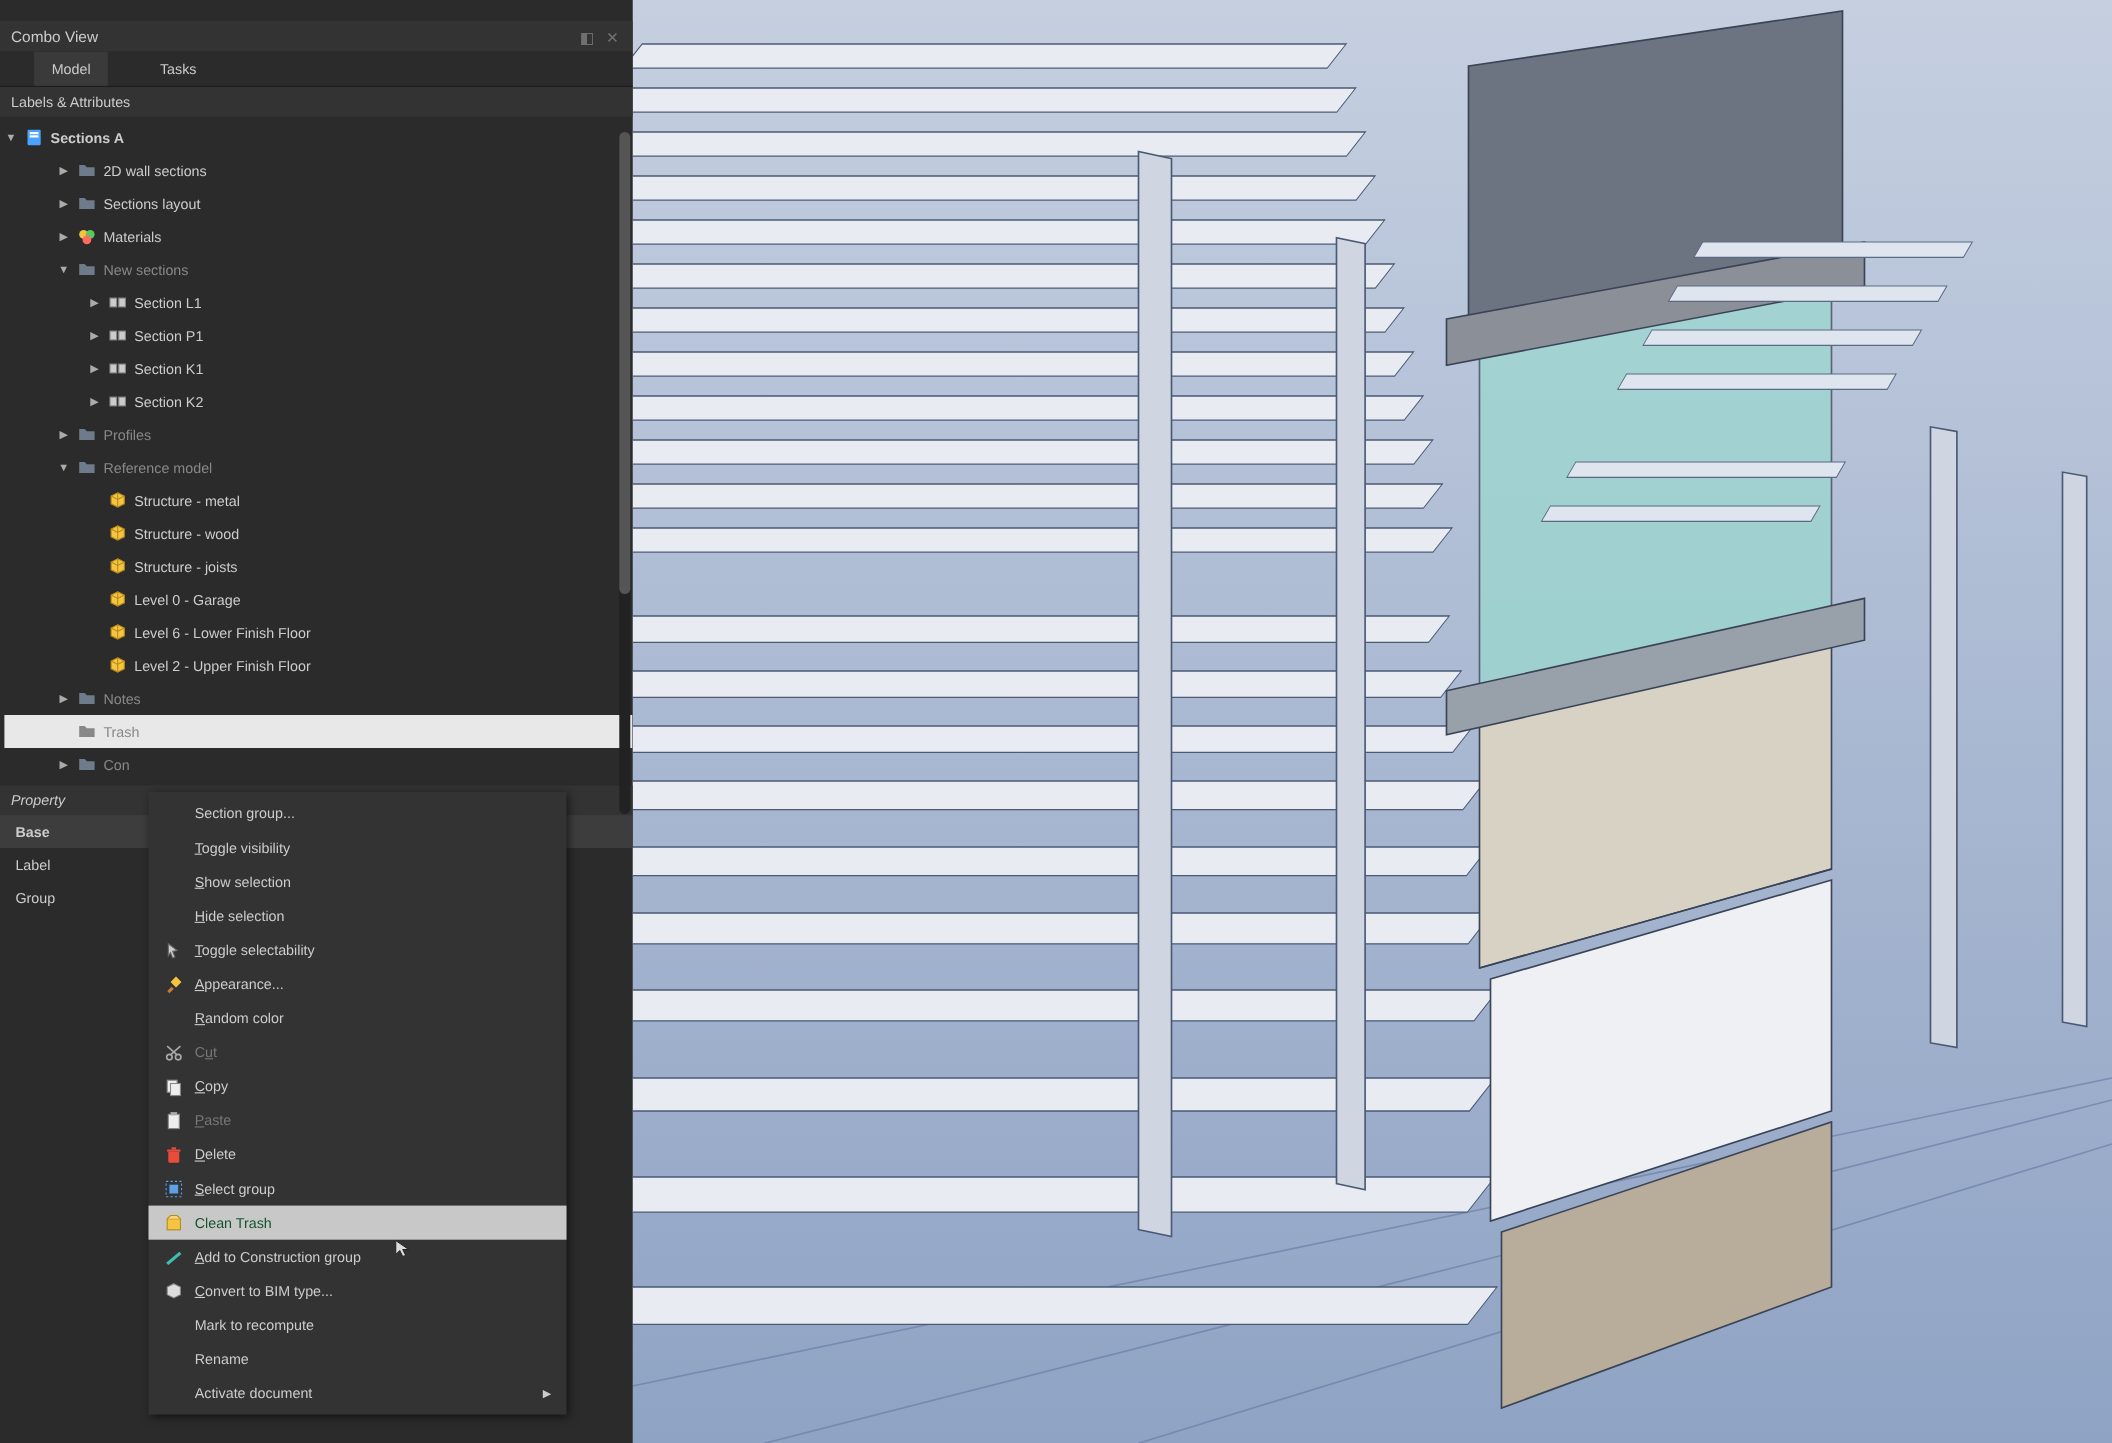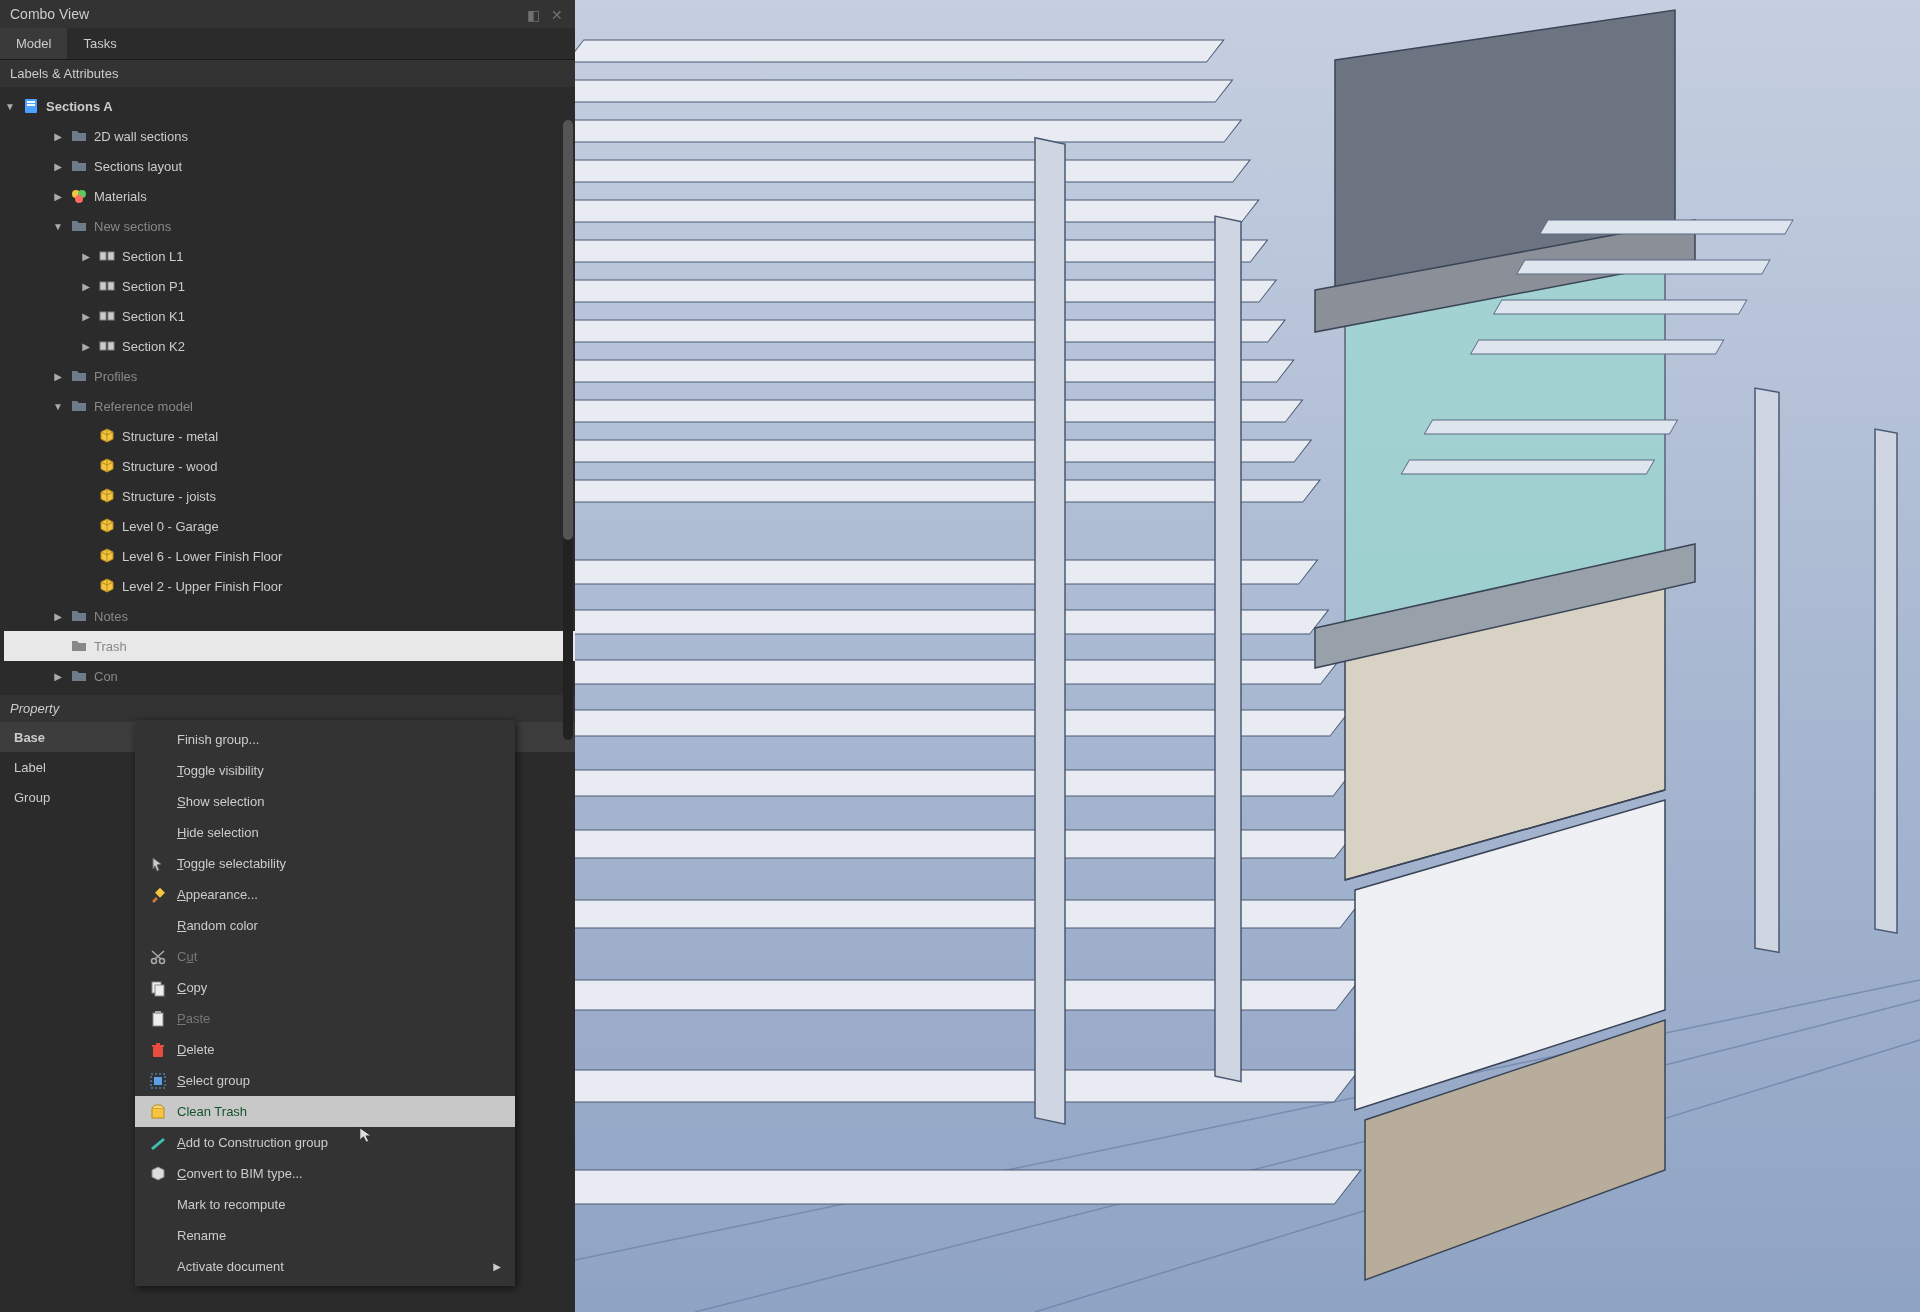--- a/index.html
+++ b/index.html
@@ -1,25 +1,25 @@
 <!DOCTYPE html>
 <html><head>
 <meta charset="utf-8">
 <style>
 * { margin:0; padding:0; box-sizing:border-box; font-family:sans-serif; }
 body { background:#2b2b2b; color:#ccc; font-size:13px; width:1920px; height:1312px; overflow:hidden; position:relative; }
 
 
 .panel { position:absolute; left:0; top:0; width:575px; height:1312px; background:#2b2b2b; display:flex; flex-direction:column; }
-.panel-header { background:#333; padding:6px 10px; font-size:14px; display:flex; align-items:center; justify-content:space-between; }
+.panel-header { background:#333; padding:6px 10px; font-size:14px; display:flex; align-items:center; justify-content:space-between;margin-top:19px; }
 .win-icons { display:flex; gap:10px; opacity:.4; }
 .win-icons span { width:14px; height:14px; display:inline-block; }
 
 .tabs { display:flex; background:#2b2b2b; border-bottom:1px solid #1a1a1a; }
-.tab { padding:8px 16px; cursor:pointer; }
+.tab { padding:8px 16px; cursor:pointer;margin-left:31px; }
 .tab.active { background:#3a3a3a; }
 
 .section-header { background:#333; padding:6px 10px; font-size:13px; }
 
 .tree { flex:0 0 auto; overflow:auto; padding:4px 0 4px 4px; max-height:660px; }
 .tree-row { display:flex; align-items:center; height:30px; padding-right:8px; gap:6px; cursor:default; white-space:nowrap; }
 .tree-row.sel { background:#e8e8e8; color:#222; }
 .tree-row.sel .folder-icon path { fill:#888; }
 .arrow { width:12px; text-align:center; font-size:10px; opacity:.8; }
 .spacer { display:inline-block; }
@@ -345,21 +345,21 @@
           <div class="v">elu...</div>
         </div>
       </div>
     <div style="height:640px"></div>
   </div>
 </div>
 
 <div class="ctx" id="ctx">
     <div class="ctx-item">
       <span class="ctx-icon"></span>
-      <span class="ctx-label">Finish group...</span>
+      <span class="ctx-label">Section group...</span>
     </div>
     <div class="ctx-item">
       <span class="ctx-icon"></span>
       <span class="ctx-label"><u>T</u>oggle visibility</span>
     </div>
     <div class="ctx-item">
       <span class="ctx-icon"></span>
       <span class="ctx-label"><u>S</u>how selection</span>
     </div>
     <div class="ctx-item">

